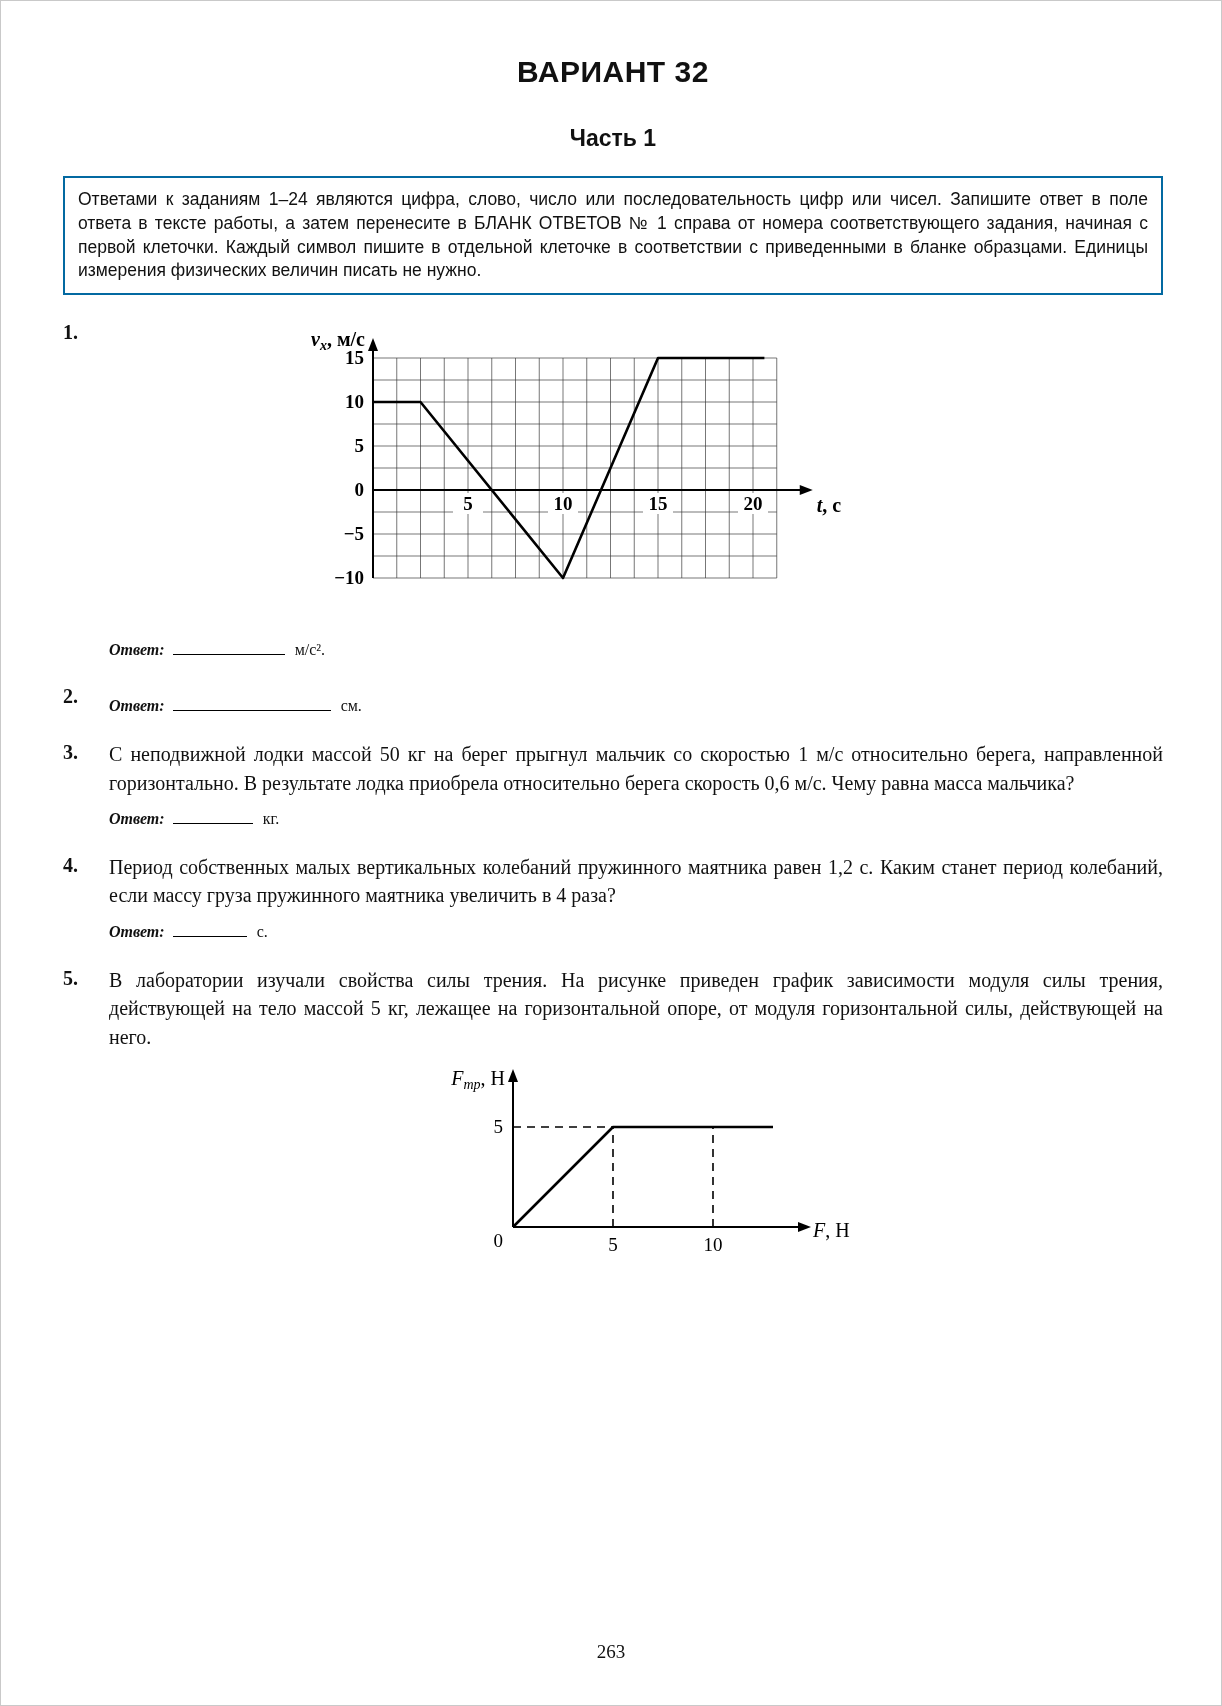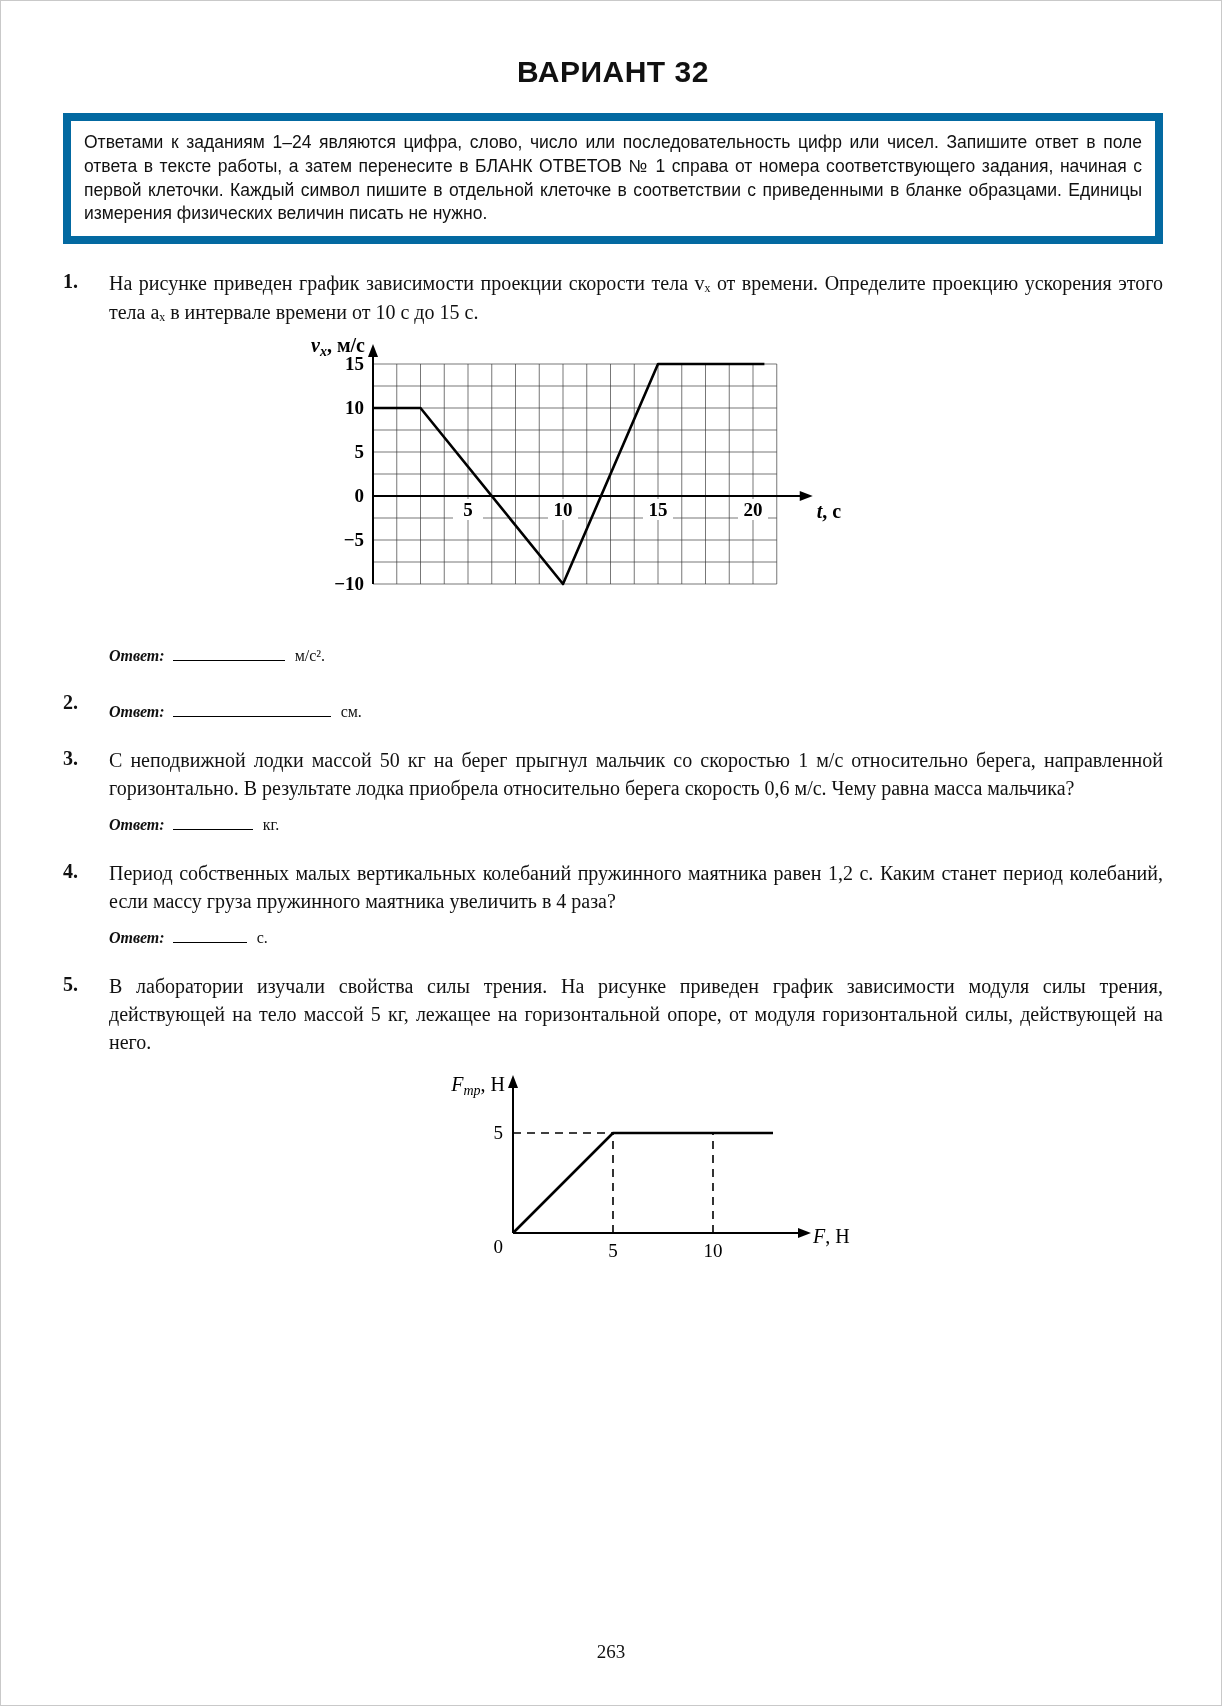--- a/index.html
+++ b/index.html
@@ -13,21 +13,21 @@
   }
   .title {
     text-align:center; font-family:"Liberation Sans","DejaVu Sans",sans-serif;
     font-size:30px; font-weight:700; letter-spacing:0.5px;
   }
   .part {
     text-align:center; font-family:"Liberation Sans","DejaVu Sans",sans-serif;
     font-size:23px; font-weight:700; margin-top:36px;
   }
   .instruction {
-    border:8px solid #0369a1; margin-top:24px; padding:10px 13px;
+    border:2px solid #0369a1; margin-top:24px; padding:10px 13px;
     font-family:"Liberation Sans","DejaVu Sans",sans-serif;
     font-size:17.5px; line-height:1.36; text-align:justify;
   }
   .problem { display:flex; margin-top:25px; }
   .pnum { width:46px; flex:none; font-weight:700; font-size:20px; padding-top:1px; }
   .pbody { flex:1; }
   .ptext { font-size:20px; line-height:1.42; text-align:justify; }
   .figure1 { margin:8px 0 2px 190px;font-weight:bold; }
   .figure2 { margin:10px 0 0 320px; }
   .answer { margin-top:13px; font-size:16px; }
@@ -45,29 +45,29 @@
   svg text.alabel { font-family:"Liberation Serif","DejaVu Serif",serif; font-size:20px; fill:#000; }
   svg .it { font-style:italic; }
   svg .sub { font-size:14px; }
 </style>
 </head>
 <body>
 
 <div class="page">
 
   <h1 class="title">ВАРИАНТ 32</h1>
+  <h2 class="part">Часть 1</h2>
 
   <div class="instruction">
     <p>Ответами к заданиям 1–24 являются цифра, слово, число или последовательность цифр или чисел. Запишите ответ в поле ответа в тексте работы, а затем перенесите в БЛАНК ОТВЕТОВ № 1 справа от номера соответствующего задания, начиная с первой клеточки. Каждый символ пишите в отдельной клеточке в соответствии с приведенными в бланке образцами. Единицы измерения физических величин писать не нужно.</p>
   </div>
 
   <section class="problem">
     <div class="pnum">1.</div>
     <div class="pbody">
-      <p class="ptext">На рисунке приведен график зависимости проекции скорости тела vₓ от времени. Определите проекцию ускорения этого тела aₓ в интервале времени от 10 с до 15 с.</p>
       <figure class="figure1">
         <svg id="chart1" width="569.75" height="296">
             <line x1="74" y1="30" x2="74" y2="250.00000000000003" class="grid"></line>
             <line x1="97.75" y1="30" x2="97.75" y2="250.00000000000003" class="grid"></line>
             <line x1="121.5" y1="30" x2="121.5" y2="250.00000000000003" class="grid"></line>
             <line x1="145.25" y1="30" x2="145.25" y2="250.00000000000003" class="grid"></line>
             <line x1="169" y1="30" x2="169" y2="250.00000000000003" class="grid"></line>
             <line x1="192.75" y1="30" x2="192.75" y2="250.00000000000003" class="grid"></line>
             <line x1="216.5" y1="30" x2="216.5" y2="250.00000000000003" class="grid"></line>
             <line x1="240.25" y1="30" x2="240.25" y2="250.00000000000003" class="grid"></line>

